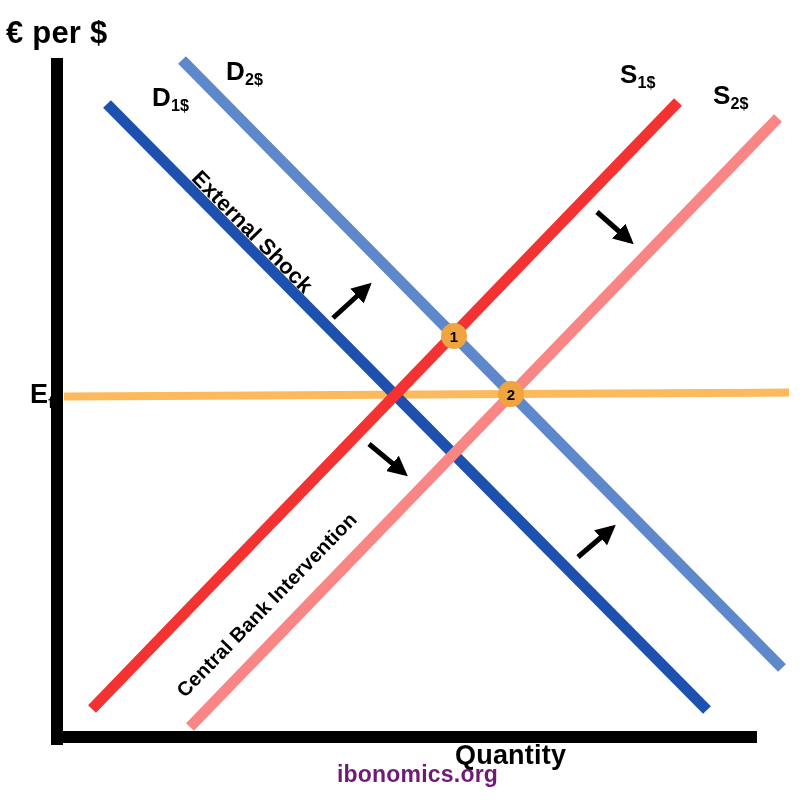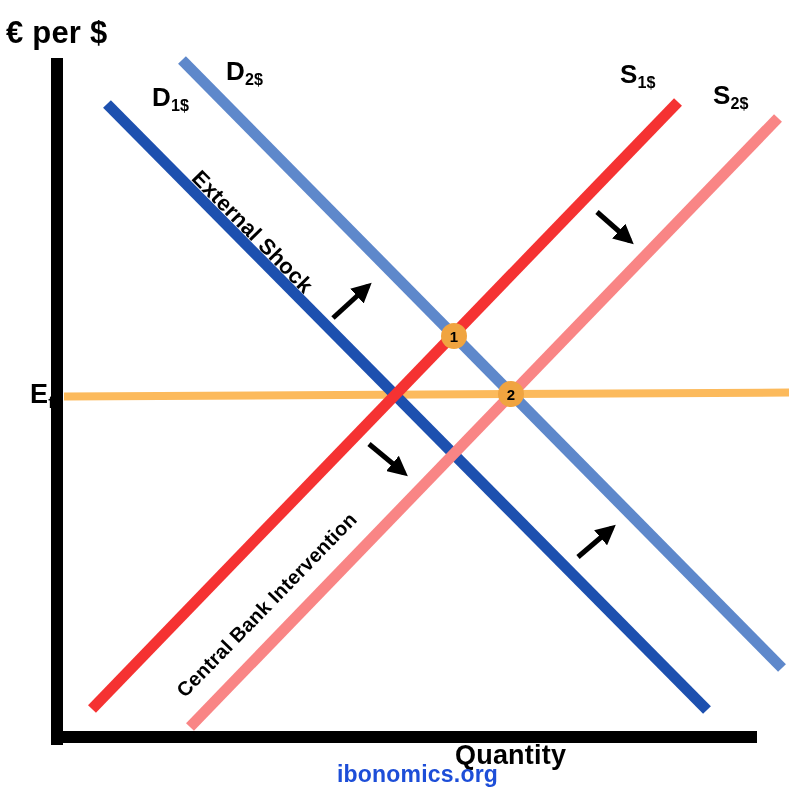--- a/index.html
+++ b/index.html
@@ -14,21 +14,21 @@
   }
   .lbl sub{font-size:.62em;font-weight:800;vertical-align:-0.28em;letter-spacing:0;}
   .y-title{left:6px;top:16px;font-size:31px;}
   .ef{left:10px;top:380px;font-size:27px;margin-left:20px;}
   .cl{font-size:26px;}
   .cl.d1{left:152px;top:83px;}
   .cl.d2{left:226px;top:57px;}
   .cl.s1{left:620px;top:60px;}
   .cl.s2{left:713px;top:81px;}
   .quantity{left:455px;top:741px;width:305px;text-align:left;font-size:27px;}
-  .watermark{left:337px;top:762px;font-size:23px;font-weight:700;color:#1d4ed8;}
+  .watermark{left:337px;top:762px;font-size:23px;font-weight:700;color:#701a75;}
   .shock{left:204px;top:166px;font-size:22px;transform:rotate(45.4deg);transform-origin:0 0;}
   .cbi{left:172px;top:686px;font-size:20px;transform:rotate(-45.8deg);transform-origin:0 0;}
   .ptnum{font:800 15px "Liberation Sans",sans-serif;}
 </style>
 </head>
 <body>
 
 <div class="canvas">
 
   <svg width="800" height="800" viewBox="0 0 800 800">

